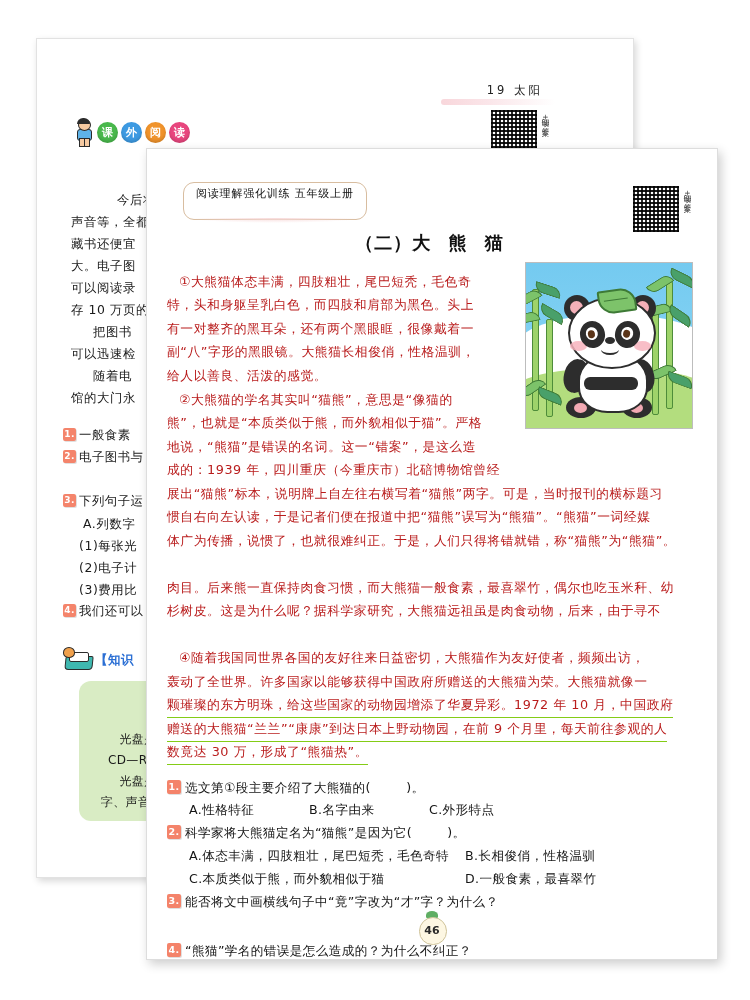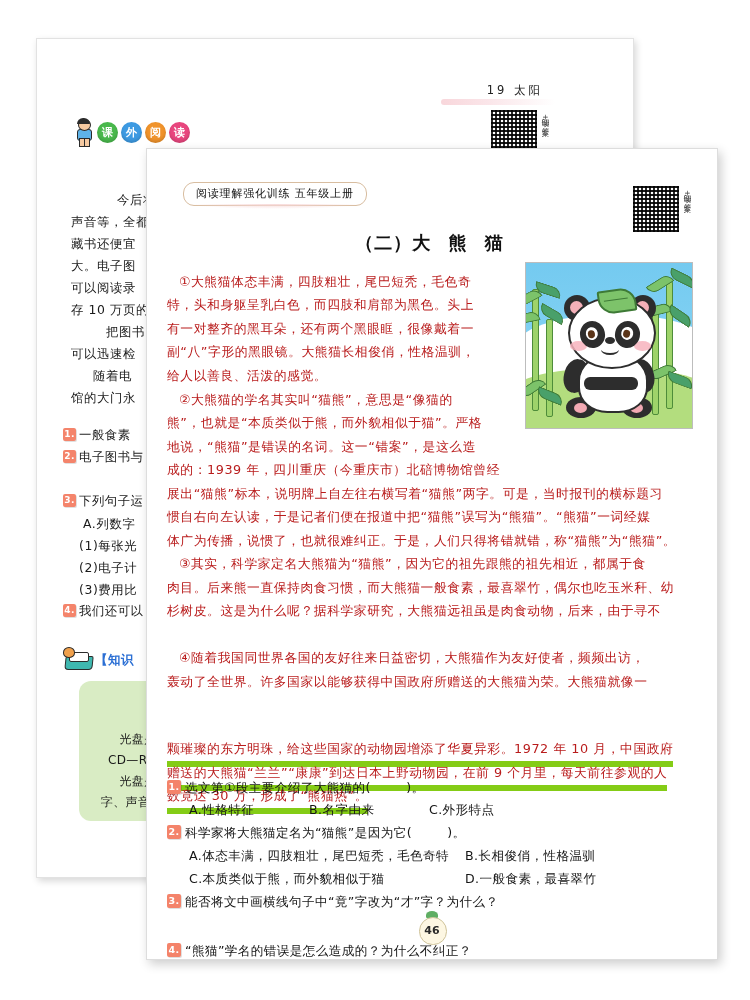--- a/index.html
+++ b/index.html
@@ -97,38 +97,38 @@
   
   .page-front{
     position:absolute;left:146px;top:148px;width:570px;height:810px;
     background:#fff;border:1px solid #ddd;
     box-shadow:3px 4px 10px rgba(0,0,0,.20);
     overflow:hidden;
   }
   .series-tag{
     position:absolute;left:36px;top:33px;
     border:1px solid #d8bda0;border-radius:11px;
-    padding:3px 12px 4px;font-size:11px;color:#111;letter-spacing:.8px;
+    padding:3px 12px 18px;font-size:11px;color:#111;letter-spacing:.8px;
     background:#fff;
   }
   .series-tag::after{
     content:"";position:absolute;left:4px;right:4px;bottom:-4px;height:5px;
     background:radial-gradient(ellipse at 50% 0,#f7d9d9,rgba(255,255,255,0) 70%);
   }
   .art-title{
     position:absolute;left:0;right:0;top:82px;text-align:center;
     font-size:18px;font-weight:bold;letter-spacing:6px;color:#111;
   }
   .art-title .no{letter-spacing:1px;font-weight:bold;}
 
   .body-txt{
     position:absolute;color:#b91c1c;font-size:12.8px;line-height:23.4px;
     letter-spacing:.55px;white-space:pre;
   }
-  .u-line{border-bottom:6px solid #84cc16;padding-bottom:1px;margin-top:44px;}
+  .u-line{border-bottom:1px solid #84cc16;padding-bottom:1px;}
 
   
   .panda-card{
     position:absolute;right:24px;top:113px;width:166px;height:165px;
     border:1px solid #bdbdbd;overflow:hidden;background:#7ed0f2;
   }
   .sky{position:absolute;inset:0;background:linear-gradient(#74caf0,#8fd8f5);}
   .cloud{position:absolute;bottom:44px;left:-12px;width:200px;height:70px;background:#fff;border-radius:50% 50% 0 0;}
   .cloud2{position:absolute;bottom:48px;left:96px;width:96px;height:56px;background:#fff;border-radius:50%;}
   .grass{position:absolute;bottom:0;left:-10px;width:190px;height:60px;background:#b3dd7e;border-radius:60% 60% 0 0 / 40% 40% 0 0;}
@@ -207,21 +207,21 @@
       <div class="bubble b3">阅</div>
       <div class="bubble b4">读</div>
     </div>
 
     <div class="bk-txt" style="left:56px;top:150px;text-indent:24px;">今后将</div>
     <div class="bk-txt" style="left:34px;top:172px;">声音等，全都</div>
     <div class="bk-txt" style="left:34px;top:194px;">藏书还便宜</div>
     <div class="bk-txt" style="left:34px;top:216px;">大。电子图</div>
     <div class="bk-txt" style="left:34px;top:238px;">可以阅读录</div>
     <div class="bk-txt" style="left:34px;top:260px;">存 10 万页的</div>
-    <div class="bk-txt" style="left:56px;top:282px;margin-left:13px;">把图书</div>
+    <div class="bk-txt" style="left:56px;top:282px;">把图书</div>
     <div class="bk-txt" style="left:34px;top:304px;">可以迅速检</div>
     <div class="bk-txt" style="left:56px;top:326px;">随着电</div>
     <div class="bk-txt" style="left:34px;top:348px;">馆的大门永</div>
 
     <div class="bk-num" style="left:26px;top:386px;">
       <span class="qnum">1.</span>
       <span>一般食素</span>
     </div>
     <div class="bk-num" style="left:26px;top:408px;">
       <span class="qnum">2.</span>
@@ -337,21 +337,20 @@
     <div class="body-txt" style="left:20px;top:215px;">给人以善良、活泼的感觉。</div>
 
     <div class="body-txt" style="left:32px;top:239px;">②大熊猫的学名其实叫“猫熊”，意思是“像猫的</div>
     <div class="body-txt" style="left:20px;top:262px;">熊”，也就是“本质类似于熊，而外貌相似于猫”。严格</div>
     <div class="body-txt" style="left:20px;top:286px;">地说，“熊猫”是错误的名词。这一“错案”，是这么造</div>
     <div class="body-txt" style="left:20px;top:309px;">成的：1939 年，四川重庆（今重庆市）北碚博物馆曾经</div>
     <div class="body-txt" style="left:20px;top:333px;">展出“猫熊”标本，说明牌上自左往右横写着“猫熊”两字。可是，当时报刊的横标题习</div>
     <div class="body-txt" style="left:20px;top:356px;">惯自右向左认读，于是记者们便在报道中把“猫熊”误写为“熊猫”。“熊猫”一词经媒</div>
     <div class="body-txt" style="left:20px;top:380px;">体广为传播，说惯了，也就很难纠正。于是，人们只得将错就错，称“猫熊”为“熊猫”。</div>
 
-    <div class="body-txt" style="left:32px;top:403px;">③其实，科学家定名大熊猫为“猫熊”，因为它的祖先跟熊的祖先相近，都属于食</div>
     <div class="body-txt" style="left:20px;top:427px;">肉目。后来熊一直保持肉食习惯，而大熊猫一般食素，最喜翠竹，偶尔也吃玉米秆、幼</div>
     <div class="body-txt" style="left:20px;top:450px;">杉树皮。这是为什么呢？据科学家研究，大熊猫远祖虽是肉食动物，后来，由于寻不</div>
 
     <div class="body-txt" style="left:32px;top:497px;">④随着我国同世界各国的友好往来日益密切，大熊猫作为友好使者，频频出访，</div>
     <div class="body-txt" style="left:20px;top:521px;">轰动了全世界。许多国家以能够获得中国政府所赠送的大熊猫为荣。大熊猫就像一</div>
     <div class="body-txt u-line" style="left:20px;top:544px;">颗璀璨的东方明珠，给这些国家的动物园增添了华夏异彩。1972 年 10 月，中国政府</div>
     <div class="body-txt u-line" style="left:20px;top:568px;">赠送的大熊猫“兰兰”“康康”到达日本上野动物园，在前 9 个月里，每天前往参观的人</div>
     <div class="body-txt u-line" style="left:20px;top:591px;">数竟达 30 万，形成了“熊猫热”。</div>
 
     <div class="q-row" style="left:20px;top:628px;">

